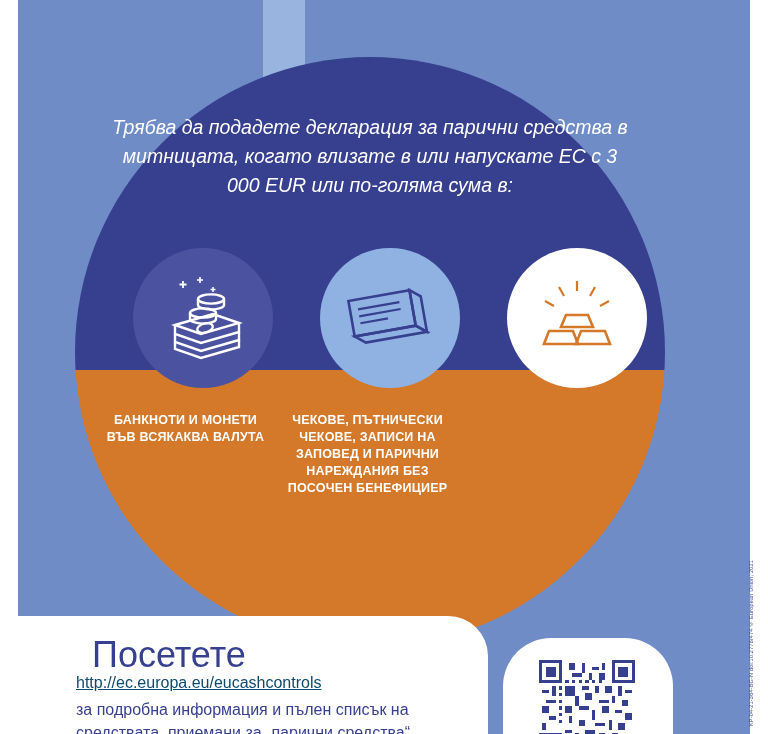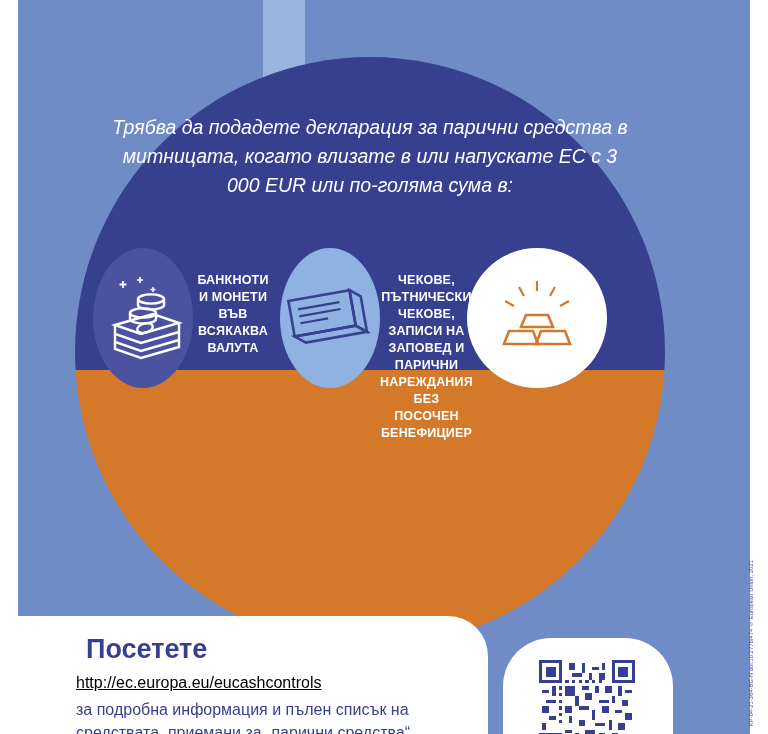--- a/index.html
+++ b/index.html
@@ -93,22 +93,22 @@
     top: 248px;
     width: 590px;
     display: flex;
     justify-content: space-between;
     padding: 0 18px;
     box-sizing: border-box;
   }
   .col {
     width: 180px;
     display: flex;
-    flex-direction: row;
-    align-items: flex-start;
+    flex-direction: column;
+    align-items: flex-end;
   }
   .bubble {
     width: 140px;
     height: 140px;
     border-radius: 50%;
     display: flex;
     align-items: center;
     justify-content: center;
   }
   .bubble.violet { background: #4b53a0; }
@@ -134,31 +134,31 @@
     position: absolute;
     left: 18px;
     bottom: 0;
     width: 470px;
     height: 118px;
     background: #ffffff;
     border-top-right-radius: 40px;
   }
   .visit-title {
     position: absolute;
-    left: 68px;
+    left: 74px;
     top: 18px;
     color: #373f8f;
-    font-size: 27px;
-    font-weight: bold;
+    font-size: 36px;
+    font-weight: normal;
   }
   .visit-link {
     position: absolute;
     left: 58px;
     top: 58px;
-    color: #000000;
+    color: #0c4a6e;
     font-size: 16px;
     text-decoration: underline;
   }
   .visit-text {
     position: absolute;
     left: 58px;
     top: 82px;
     width: 395px;
     color: #373f8f;
     font-size: 16px;

